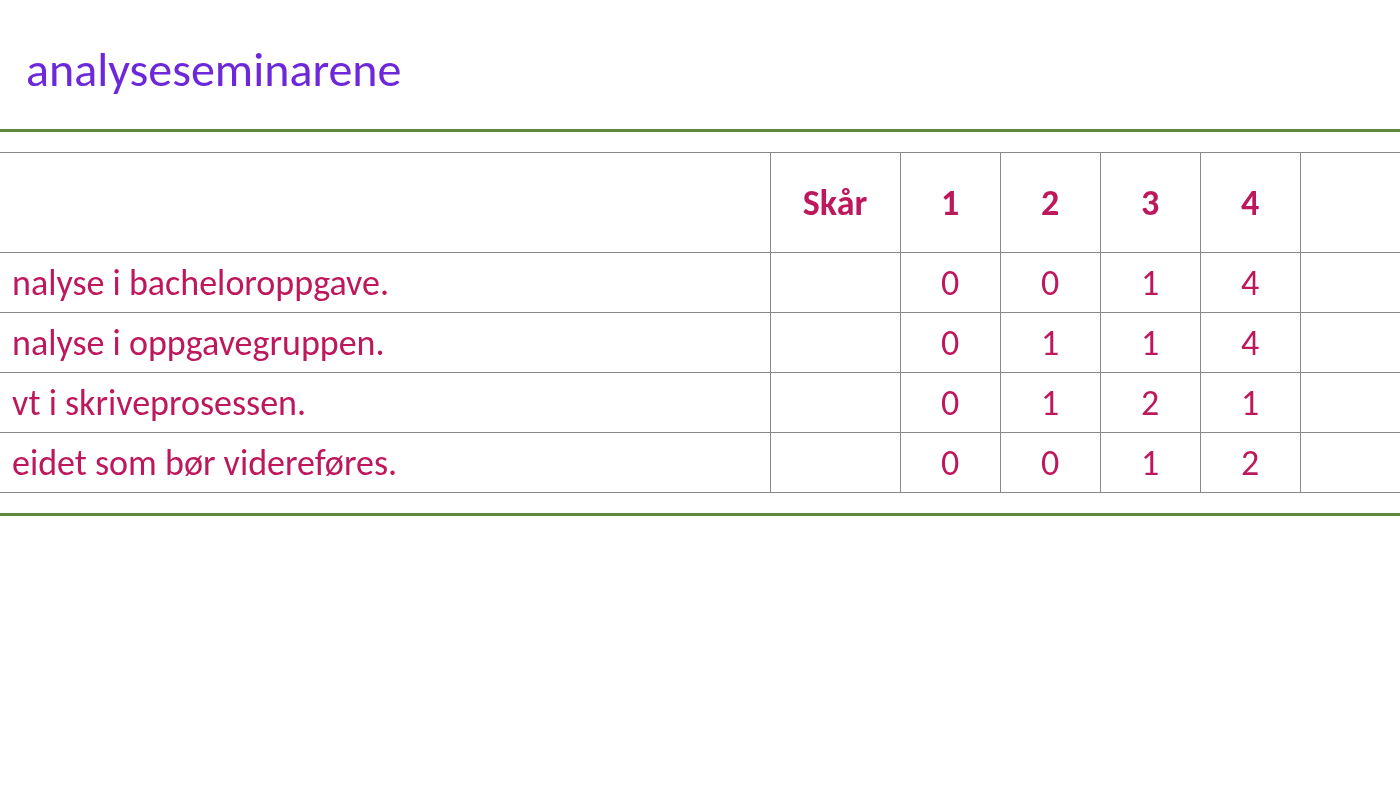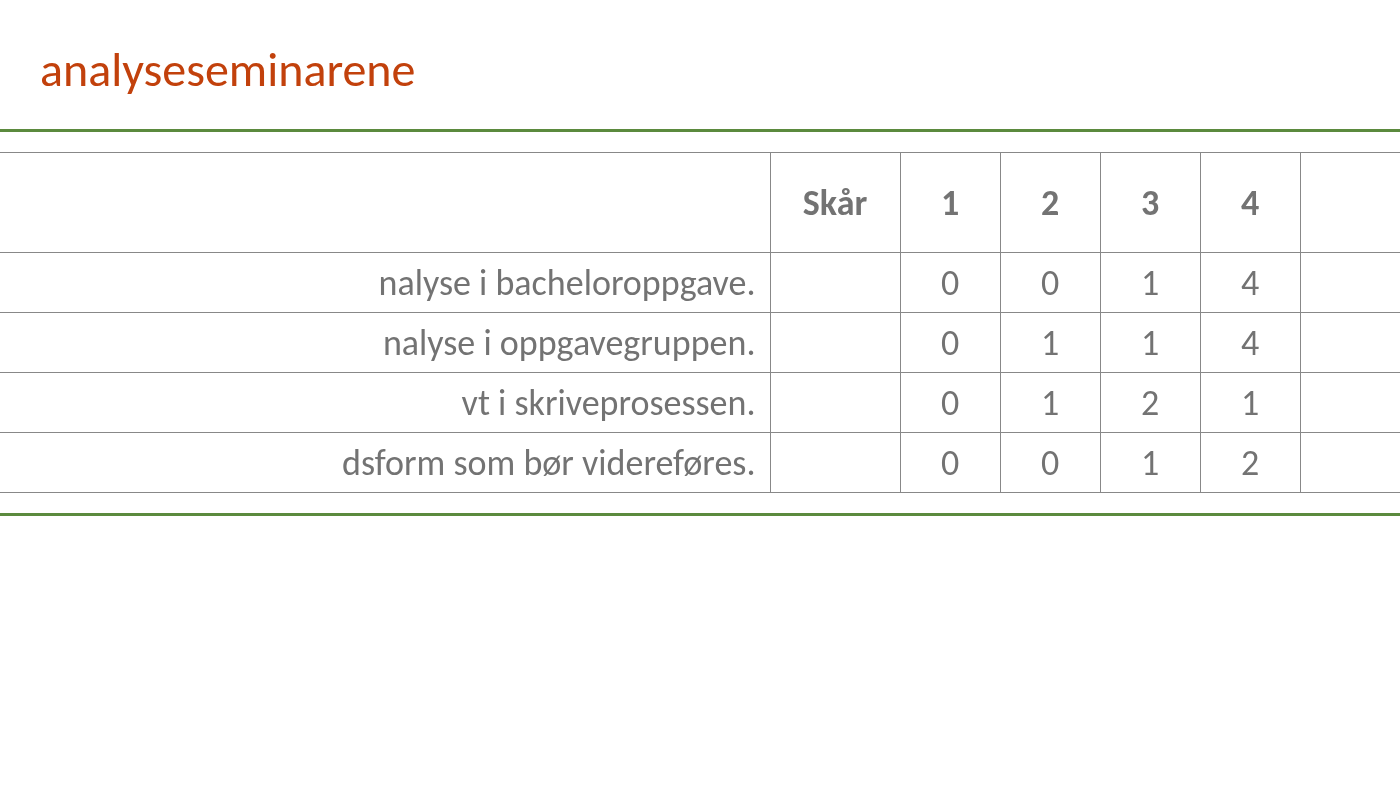--- a/index.html
+++ b/index.html
@@ -14,49 +14,49 @@
       height: 786px;
       overflow: hidden;
       color: #333;
     }
     .container {
       padding: 40px 0 0 0;
     }
     .title {
       font-size: 48px;
       font-weight: 400;
-      color: #c2410c;
-      padding-left: 40px;
+      color: #6d28d9;
+      padding-left: 26px;
       padding-bottom: 30px;
     }
     .green-line {
       border: none;
       border-top: 3px solid #5b8a3e;
       margin: 0;
     }
     table {
       border-collapse: collapse;
       width: 100%;
       margin-top: 20px;
       margin-bottom: 20px;
     }
     th, td {
       border: 1px solid #888;
       font-size: 36px;
       padding: 6px 14px;
-      color: #737373;
+      color: #be185d;
       vertical-align: middle;
     }
     th {
       font-weight: 700;
       text-align: center;
     }
     td.label {
-      text-align: right;
-      padding-left: 0;
+      text-align: left;
+      padding-left: 12px;
       border-left: none;
     }
     th.label-head {
       border-left: none;
     }
     td.num {
       text-align: center;
       width: 100px;
     }
     th.num-head {
@@ -120,21 +120,21 @@
       <tr class="data-row">
         <td class="label">vt i skriveprosessen.</td>
         <td class="skar"></td>
         <td class="num">0</td>
         <td class="num">1</td>
         <td class="num">2</td>
         <td class="num">1</td>
         <td class="num last-col"></td>
       </tr>
       <tr class="data-row">
-        <td class="label">dsform som bør videreføres.</td>
+        <td class="label">eidet som bør videreføres.</td>
         <td class="skar"></td>
         <td class="num">0</td>
         <td class="num">0</td>
         <td class="num">1</td>
         <td class="num">2</td>
         <td class="num last-col"></td>
       </tr>
     </tbody>
   </table>
 

